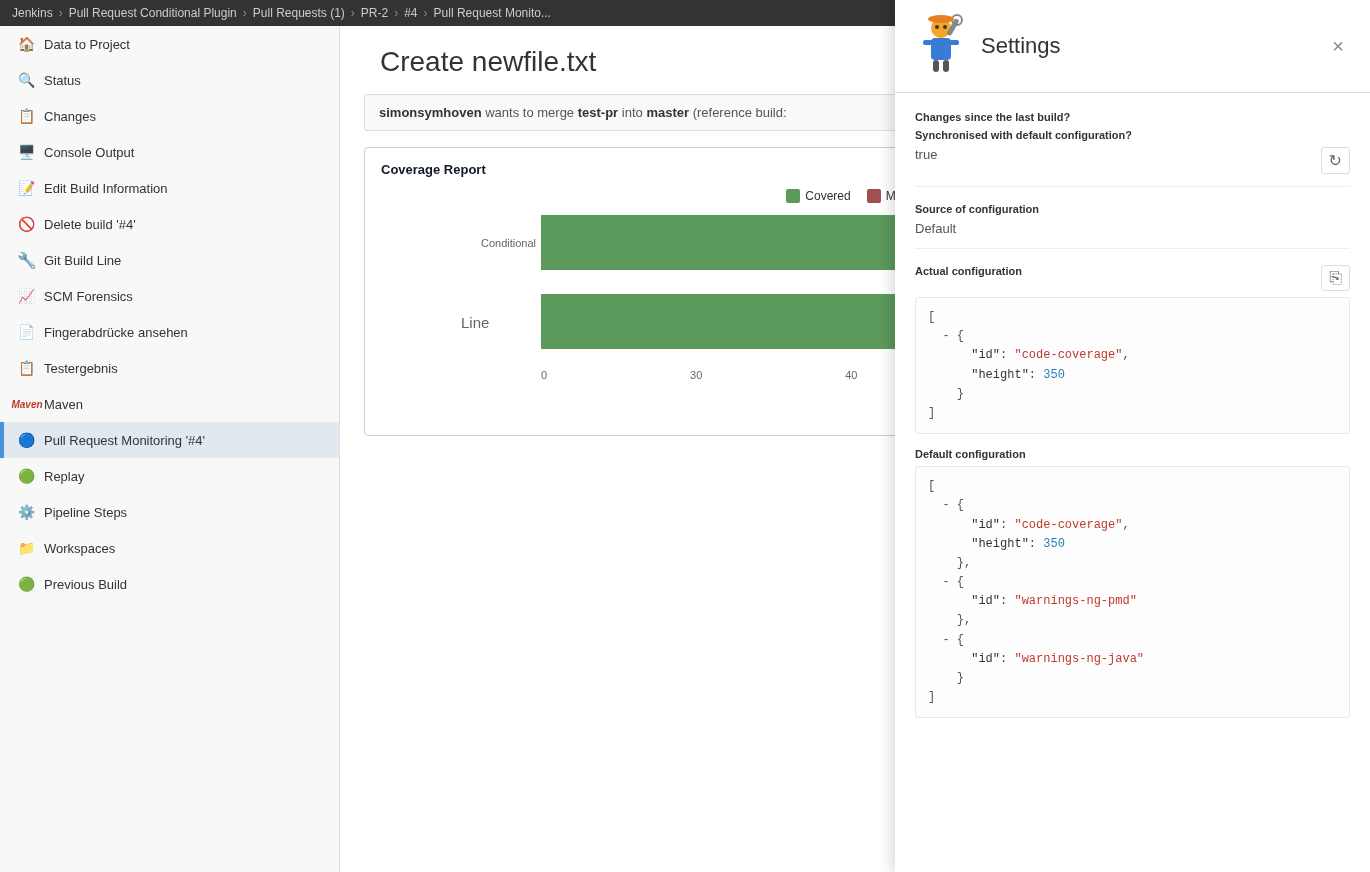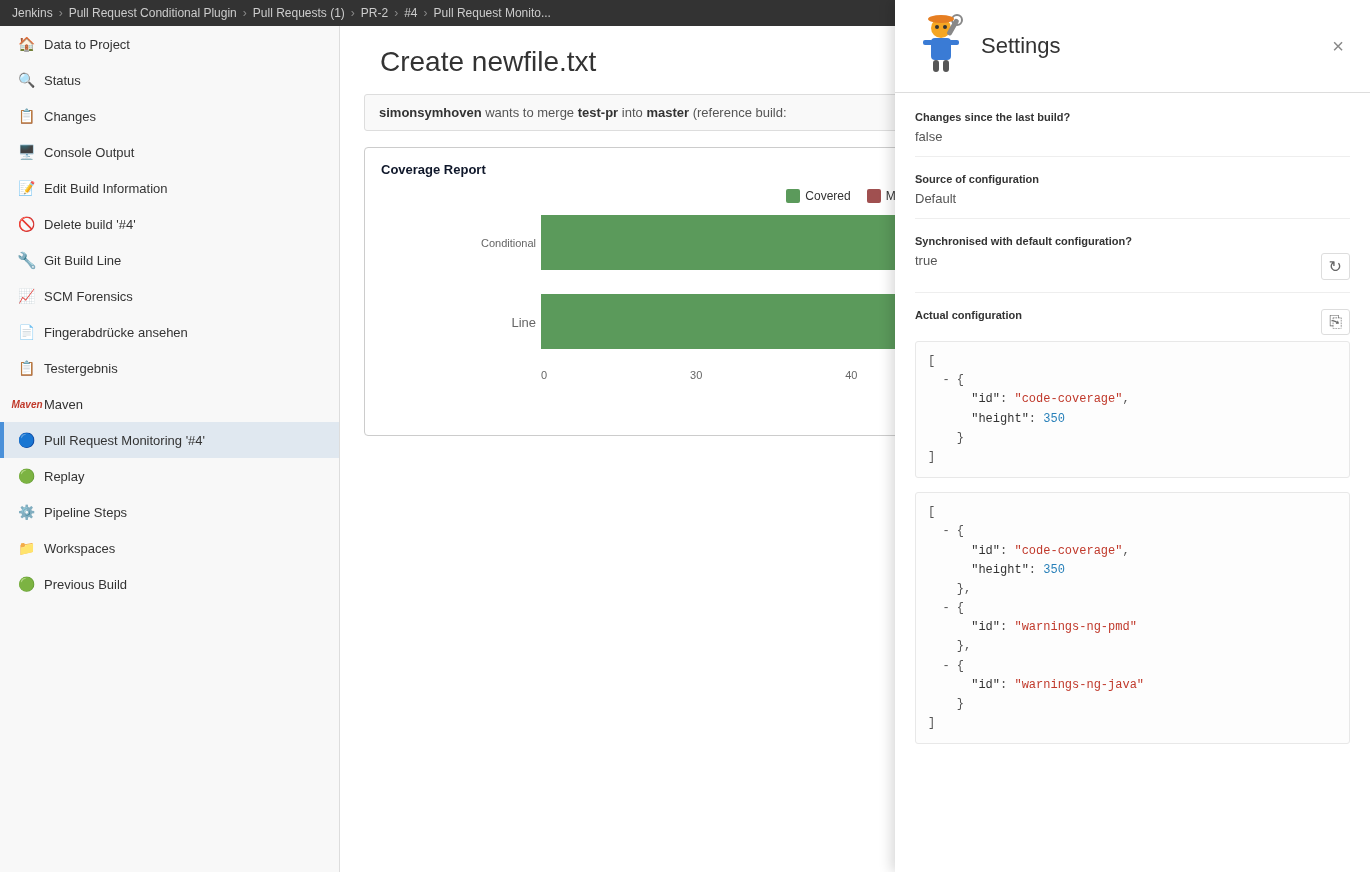--- a/index.html
+++ b/index.html
@@ -362,21 +362,21 @@
         <div class="chart-row" style="position:relative; margin-bottom: 24px;">
           <span class="chart-label" style="position:absolute;left:0;top:50%;transform:translateY(-50%);font-size:11px;color:#666;text-align:right;width:75px;">Conditional</span>
           <div class="bar-track" style="margin-left:80px;height:55px;display:flex;flex:1;position:relative;">
             <div class="bar-covered" style="width:75%;height:100%;background:#5b9a5b;"></div>
             <div class="bar-missed" style="width:25%;height:100%;background:#a05050;"></div>
             <span class="bar-pct" style="position:absolute;right:-85px;top:50%;transform:translateY(-50%);font-size:11px;color:#555;white-space:nowrap;">75.00% (Δ</span>
           </div>
         </div>
 
         <div class="chart-row" style="position:relative; margin-bottom: 16px;">
-          <span class="chart-label" style="position:absolute;left:0;top:50%;transform:translateY(-50%);font-size:13px;color:#666;text-align:right;width:75px;">Line</span>
+          <span class="chart-label" style="position:absolute;left:0;top:50%;transform:translateY(-50%);font-size:15px;color:#666;text-align:left;width:75px;">Line</span>
           <div class="bar-track" style="margin-left:80px;height:55px;display:flex;flex:1;position:relative;">
             <div class="bar-covered" style="width:75.95%;height:100%;background:#5b9a5b;"></div>
             <div class="bar-missed" style="width:24.05%;height:100%;background:#a05050;"></div>
             <span class="bar-pct" style="position:absolute;right:-85px;top:50%;transform:translateY(-50%);font-size:11px;color:#555;white-space:nowrap;">75.95% (Δ</span>
           </div>
         </div>
 
         <div style="margin-left:80px;display:flex;justify-content:space-between;font-size:11px;color:#666;padding-top:4px;">
           <span>0</span>
           <span>30</span>
@@ -412,51 +412,51 @@
         <rect x="22" y="2" width="12" height="6" rx="3" fill="#e67e22"></rect>
       </svg>
       <span class="settings-title">Settings</span>
       <button class="settings-close">×</button>
     </div>
 
     <div class="settings-body">
 
       <div>
         <div class="settings-section-label">Changes since the last build?</div>
-        <div class="settings-value">false</div>
-      </div>
-
-      <div>
-        <div class="settings-section-label">Source of configuration</div>
-        <div class="settings-value">Default</div>
       </div>
 
       <div>
         <div class="settings-section-label">Synchronised with default configuration?</div>
         <div class="settings-row">
           <div class="settings-value" style="margin-bottom:0;border-bottom:none;padding-bottom:0;">true</div>
           <button class="settings-action-btn" title="Refresh" style="font-size:16px;">↻</button>
         </div>
         <div style="border-bottom:1px solid #eee;margin-bottom:16px;padding-top:6px;"></div>
+      </div>
+
+      <div>
+        <div class="settings-section-label">Source of configuration</div>
+        <div class="settings-value">Default</div>
       </div>
 
       <div>
         <div class="settings-row">
           <div class="settings-section-label">Actual configuration</div>
           <button class="settings-action-btn" title="Copy" style="font-size:16px;">⎘</button>
         </div>
         <div class="code-block"><span class="code-punctuation">[</span>
 <span class="code-punctuation">  - {</span>
 <span class="code-punctuation">      </span><span class="code-key">"id"</span><span class="code-punctuation">: </span><span class="code-string">"code-coverage"</span><span class="code-punctuation">,</span>
 <span class="code-punctuation">      </span><span class="code-key">"height"</span><span class="code-punctuation">: </span><span class="code-number">350</span>
 <span class="code-punctuation">    }</span>
 <span class="code-punctuation">]</span></div>
       </div>
 
       <div>
+        <div class="settings-section-label">Default configuration</div>
         <div class="code-block"><span class="code-punctuation">[</span>
 <span class="code-punctuation">  - {</span>
 <span class="code-punctuation">      </span><span class="code-key">"id"</span><span class="code-punctuation">: </span><span class="code-string">"code-coverage"</span><span class="code-punctuation">,</span>
 <span class="code-punctuation">      </span><span class="code-key">"height"</span><span class="code-punctuation">: </span><span class="code-number">350</span>
 <span class="code-punctuation">    },</span>
 <span class="code-punctuation">  - {</span>
 <span class="code-punctuation">      </span><span class="code-key">"id"</span><span class="code-punctuation">: </span><span class="code-string">"warnings-ng-pmd"</span>
 <span class="code-punctuation">    },</span>
 <span class="code-punctuation">  - {</span>
 <span class="code-punctuation">      </span><span class="code-key">"id"</span><span class="code-punctuation">: </span><span class="code-string">"warnings-ng-java"</span>

